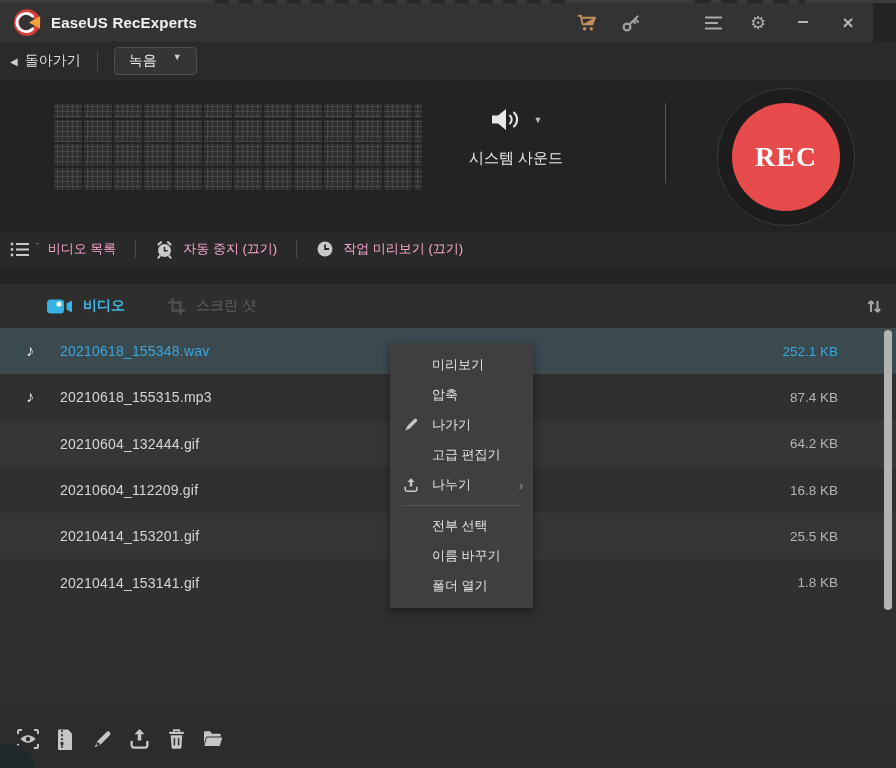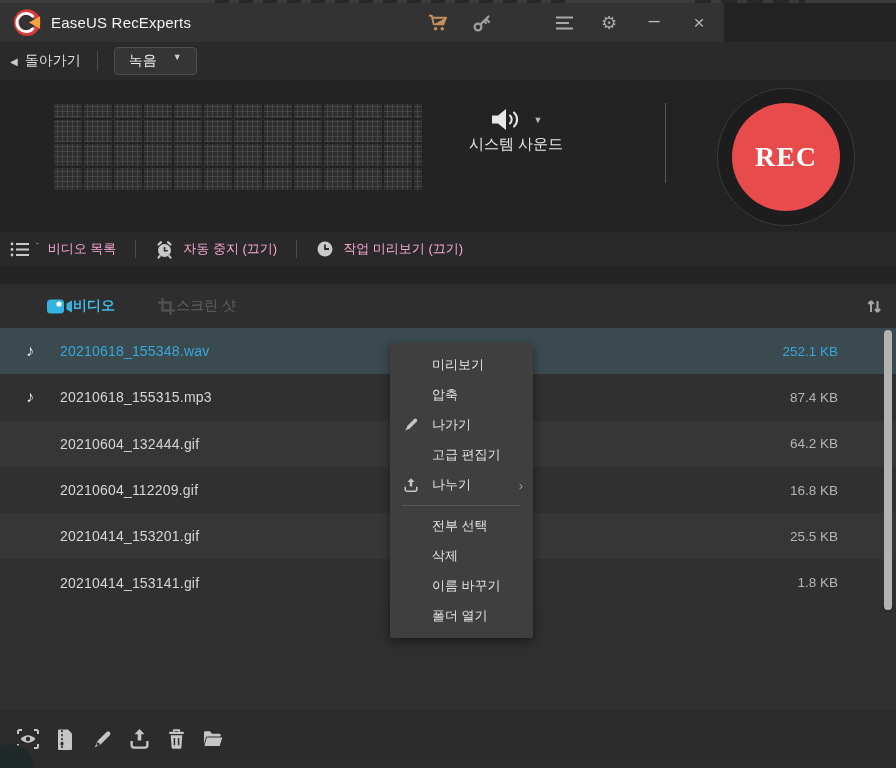--- a/index.html
+++ b/index.html
@@ -7,22 +7,22 @@
   .app{position:relative;width:896px;height:768px;background:#232323;overflow:hidden;}
 
   
   .top-sliver{position:absolute;left:0;top:0;width:896px;height:3px;background:#3b3b3b;}
   .sliver-marks1{position:absolute;left:215px;top:0;width:350px;height:3px;
     background:repeating-linear-gradient(90deg,#282828 0 14px,transparent 14px 24px);}
   .sliver-marks2{position:absolute;left:695px;top:0;width:110px;height:3px;
     background:repeating-linear-gradient(90deg,#282828 0 16px,transparent 16px 26px);}
 
   
-  .titlebar{position:absolute;left:0;top:3px;width:724px;height:39px;background:#333333;
-    display:flex;align-items:center;padding:0 14px;}
+  .titlebar{position:absolute;left:0;top:3px;width:873px;height:39px;background:#333333;
+    display:flex;align-items:center;padding:0 14px;font-weight:bold;}
   .logo{width:27px;height:27px;margin-right:10px;}
   .app-title{color:#f2f2f2;font-size:15px;letter-spacing:.2px;}
   .tb-right{margin-left:auto;display:flex;align-items:center;gap:23px;}
   .tb-btn{display:flex;align-items:center;justify-content:center;width:22px;height:22px;cursor:pointer;}
   .tb-gap{width:14px;}
   .glyph{color:#a8a8a8;font-size:18px;line-height:1;}
   .min-glyph{color:#b5b5b5;font-size:20px;line-height:0;position:relative;top:-3px;}
   .close-glyph{color:#b5b5b5;font-size:19px;line-height:1;}
 
   
@@ -41,21 +41,21 @@
   .stage{position:absolute;left:0;top:80px;width:896px;height:152px;background:#232323;}
   .wave{position:absolute;left:52px;top:24px;width:370px;height:88px;background:#2e2e2e;
     background-image:
       repeating-linear-gradient(90deg,#232323 0 2px,transparent 2px 30px),
       repeating-linear-gradient(0deg,#232323 0 2px,transparent 2px 24px),
       repeating-linear-gradient(90deg,rgba(90,90,90,.5) 0 1px,transparent 1px 5px),
       repeating-linear-gradient(0deg,rgba(90,90,90,.5) 0 1px,transparent 1px 5px);}
   .audio-block{position:absolute;left:436px;top:26px;width:160px;text-align:center;}
   .audio-icons{display:flex;align-items:center;justify-content:center;gap:10px;cursor:pointer;}
   .audio-caret{color:#b9b9b9;font-size:9px;}
-  .audio-label{margin-top:2px;color:#e8e8e8;font-size:15px;}
+  .audio-label{margin-top:16px;color:#e8e8e8;font-size:15px;}
   .stage-div{position:absolute;left:665px;top:23px;width:1px;height:80px;background:#565656;}
   .rec-outer{position:absolute;left:717px;top:8px;width:138px;height:138px;border-radius:50%;
     background:#1d1d1d;border:1px solid #3a3a3a;display:flex;align-items:center;justify-content:center;cursor:pointer;}
   .rec-inner{width:108px;height:108px;border-radius:50%;background:#e84b4b;
     display:flex;align-items:center;justify-content:center;}
   .rec-label{color:#ffffff;font-size:28px;font-weight:bold;letter-spacing:1px;font-family:Liberation Serif, serif;}
 
   
   .tabsbar{position:absolute;left:0;top:232px;width:896px;height:34px;background:#292929;
     display:flex;align-items:center;}
@@ -64,21 +64,21 @@
   .t1{margin-left:10px;}
   .tab-div{width:1px;height:18px;background:#4a4a4a;margin:0 19px;}
   .list-caret{color:#bdbdbd;font-size:8px;position:relative;top:-4px;margin-left:-4px;}
 
   
   .gapstrip{position:absolute;left:0;top:266px;width:896px;height:18px;background:#242424;}
 
   
   .subtabs{position:absolute;left:0;top:284px;width:896px;height:44px;background:#2e2e2e;
     display:flex;align-items:center;}
-  .subtab{display:flex;align-items:center;cursor:pointer;}
+  .subtab{display:flex;align-items:center;gap:10px;cursor:pointer;}
   .st-video{margin-left:46px;}
   .st-video .lbl{color:#3fb9e6;font-size:14px;font-weight:bold;}
   .st-shot{margin-left:42px;text-align:center;}
   .st-shot .lbl{color:#616161;font-size:14px;}
   .sort-btn{margin-left:auto;margin-right:14px;cursor:pointer;display:flex;align-items:center;}
 
   
   .list{position:absolute;left:0;top:328px;width:896px;height:382px;background:#2f2f2f;}
   .row{position:relative;height:46.3px;display:flex;align-items:center;padding:0 58px 0 0;cursor:pointer;}
   .row:nth-child(odd){background:#363636;}
@@ -312,23 +312,20 @@
         </svg>
       </span>
       <span class="lbl">나누기</span>
       <span class="ctx-sub">›</span>
     </div>
     <div class="ctx-sep"></div>
     <div class="ctx-item">
       <span class="lbl">전부 선택</span>
     </div>
     <div class="ctx-item">
-      <span class="lbl">삭제</span>
-    </div>
-    <div class="ctx-item">
       <span class="lbl">이름 바꾸기</span>
     </div>
     <div class="ctx-item">
       <span class="lbl">폴더 열기</span>
     </div>
   </div>
 
   <div class="bottombar">
     <div class="tool-btn">
       <svg width="24" height="22" viewBox="0 0 24 22">

